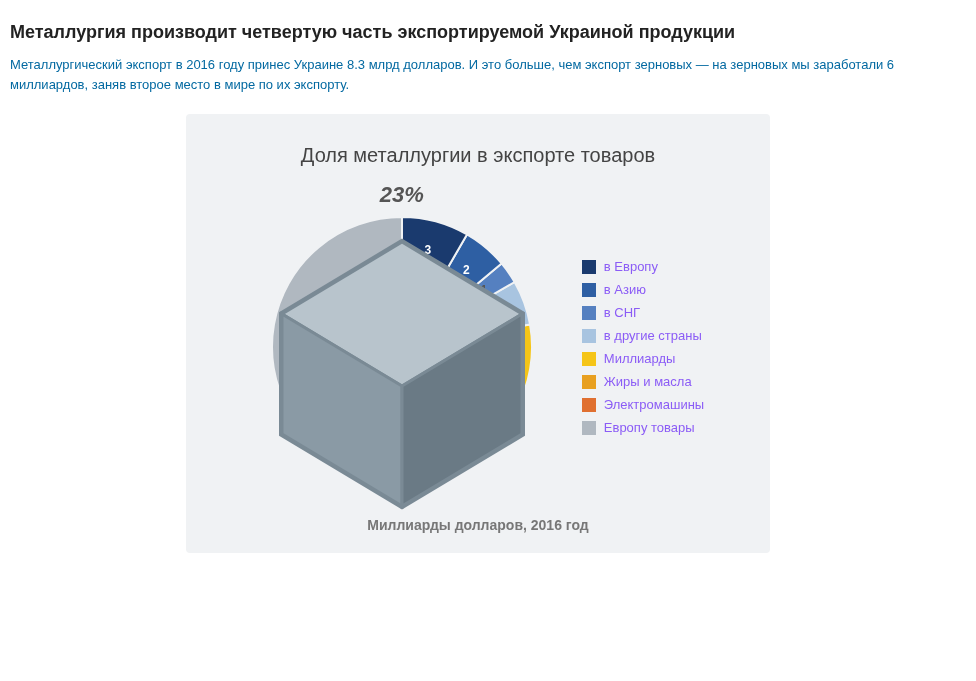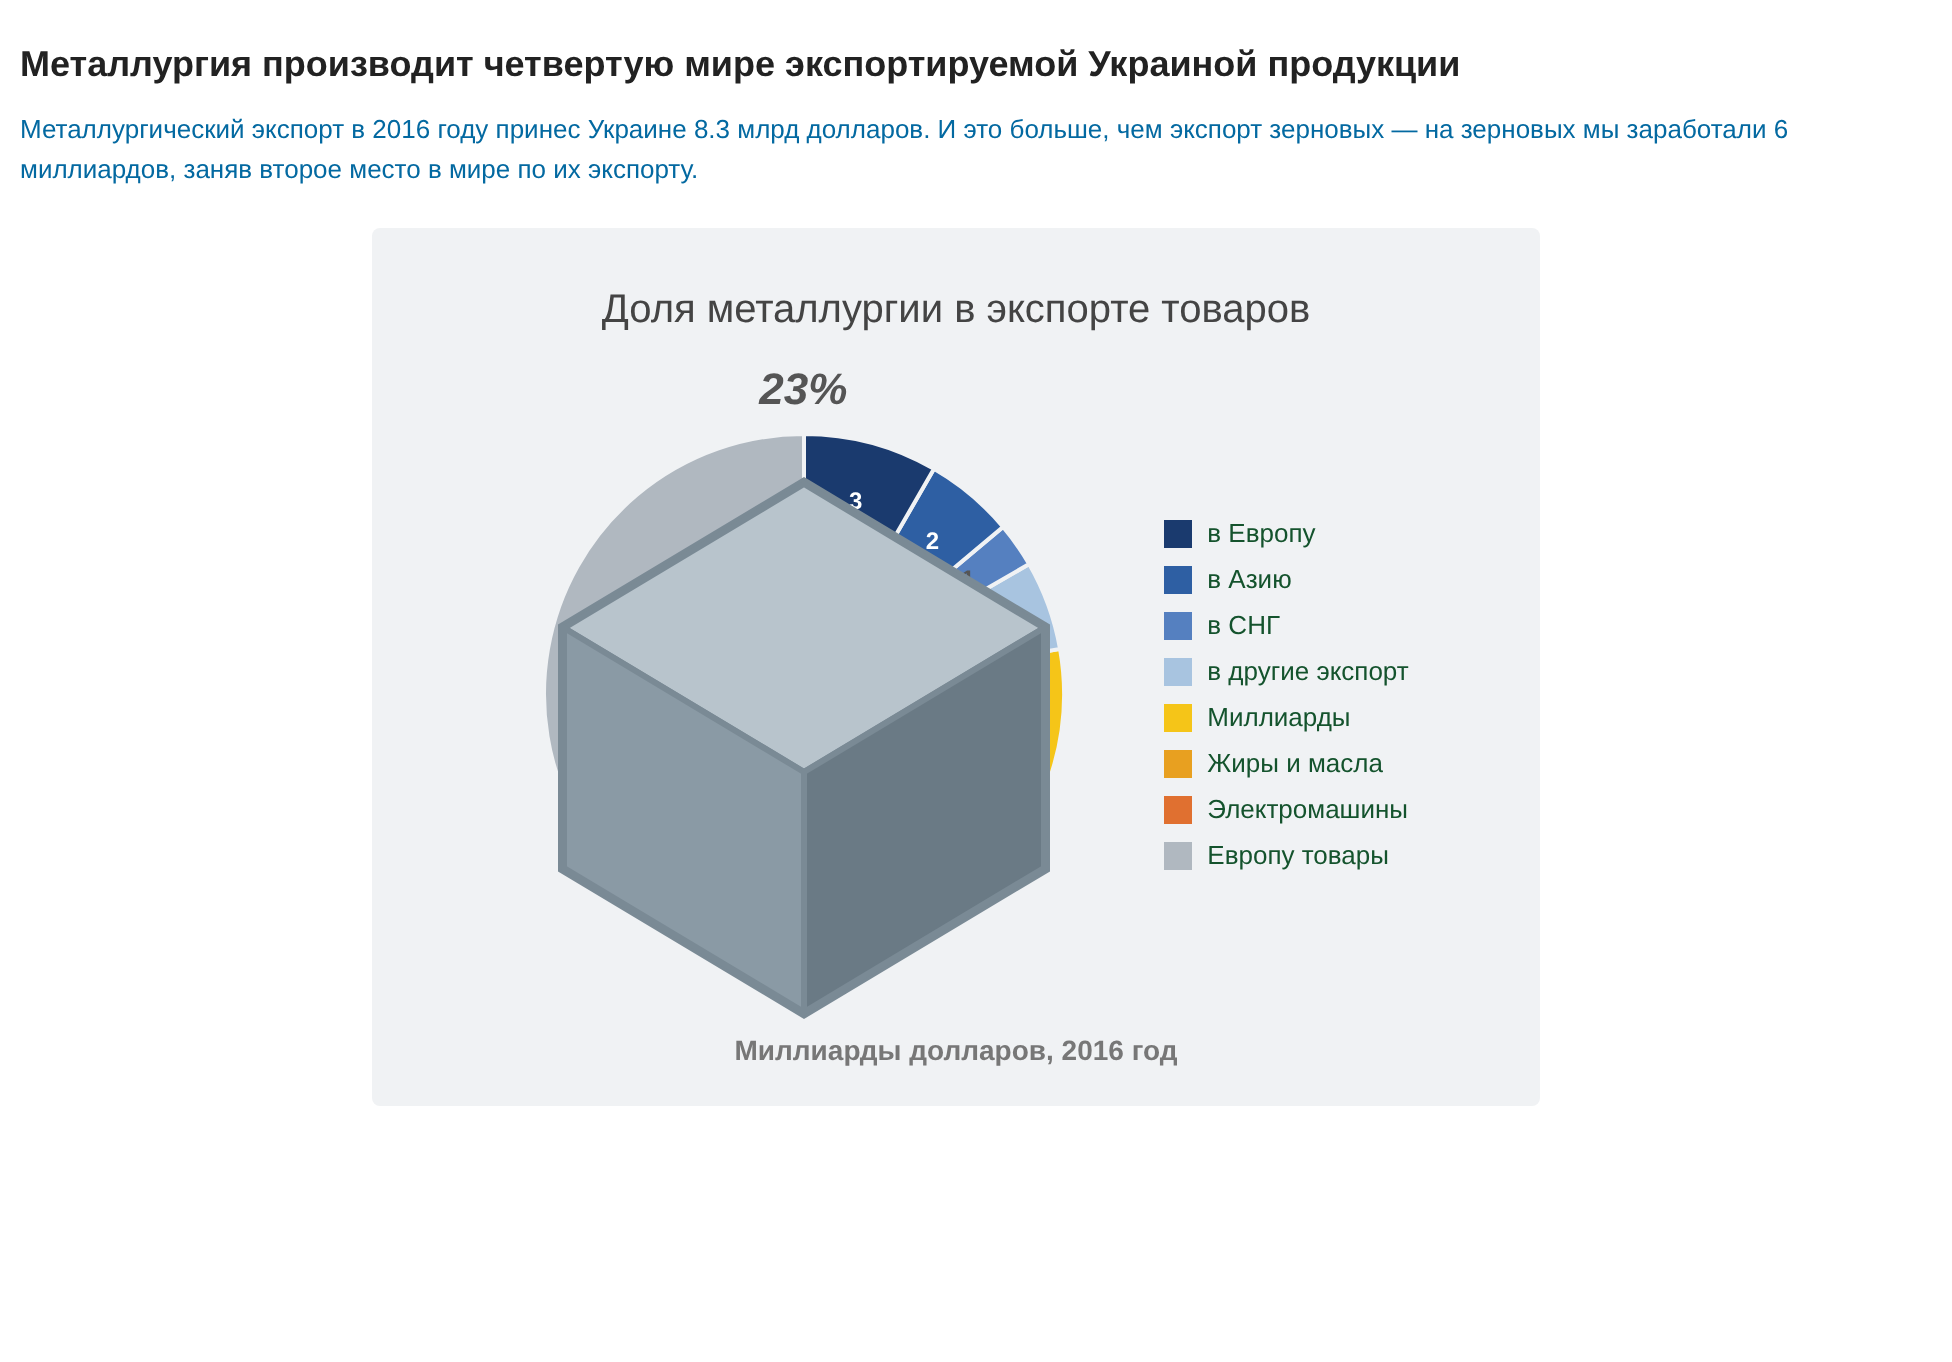--- a/index.html
+++ b/index.html
@@ -83,40 +83,40 @@
     .legend {
       display: flex;
       flex-direction: column;
       gap: 8px;
     }
     .legend-item {
       display: flex;
       align-items: center;
       gap: 8px;
       font-size: 13px;
-      color: #14532d;
+      color: #8b5cf6;
     }
     .legend-color {
       width: 14px;
       height: 14px;
       flex-shrink: 0;
     }
     .chart-subtitle {
       font-size: 14px;
       color: #777;
       margin-top: 20px;
       text-align: center;
       font-weight: bold;
     }
   </style>
 </head>
 <body>
 
 <div class="page-wrapper">
-  <h1 class="article-title">Металлургия производит четвертую мире экспортируемой Украиной продукции</h1>
+  <h1 class="article-title">Металлургия производит четвертую часть экспортируемой Украиной продукции</h1>
   <p class="article-body">Металлургический экспорт в 2016 году принес Украине 8.3 млрд долларов. И это больше, чем экспорт зерновых — на зерновых мы заработали 6 миллиардов, заняв второе место в мире по их экспорту.</p>
 
   <div class="chart-container">
     <div class="chart-title">Доля металлургии в экспорте товаров</div>
 
     <div class="chart-area">
       <div class="donut-wrapper">
         <svg viewBox="0 0 300 300">
             <path d="M 105.53738136766307 272.1600407021681 A 130 130 0 0 1 149.99999999999997 20 L 150 80 A 70 70 0 0 0 126.05858996720319 215.7784834550136 Z" fill="#b0b8c0" stroke="#f0f2f4" stroke-width="2"></path>
             <path d="M 150 280 A 130 130 0 0 1 105.53738136766307 272.1600407021681 L 126.05858996720319 215.7784834550136 A 70 70 0 0 0 150 220 Z" fill="#e07030" stroke="#f0f2f4" stroke-width="2"></path>
@@ -157,21 +157,21 @@
           <div class="legend-item">
             <div class="legend-color" style="background: rgb(46, 95, 163);"></div>
             <span>в Азию</span>
           </div>
           <div class="legend-item">
             <div class="legend-color" style="background: rgb(85, 128, 192);"></div>
             <span>в СНГ</span>
           </div>
           <div class="legend-item">
             <div class="legend-color" style="background: rgb(168, 196, 224);"></div>
-            <span>в другие экспорт</span>
+            <span>в другие страны</span>
           </div>
           <div class="legend-item">
             <div class="legend-color" style="background: rgb(245, 197, 24);"></div>
             <span>Миллиарды</span>
           </div>
           <div class="legend-item">
             <div class="legend-color" style="background: rgb(232, 160, 32);"></div>
             <span>Жиры и масла</span>
           </div>
           <div class="legend-item">

